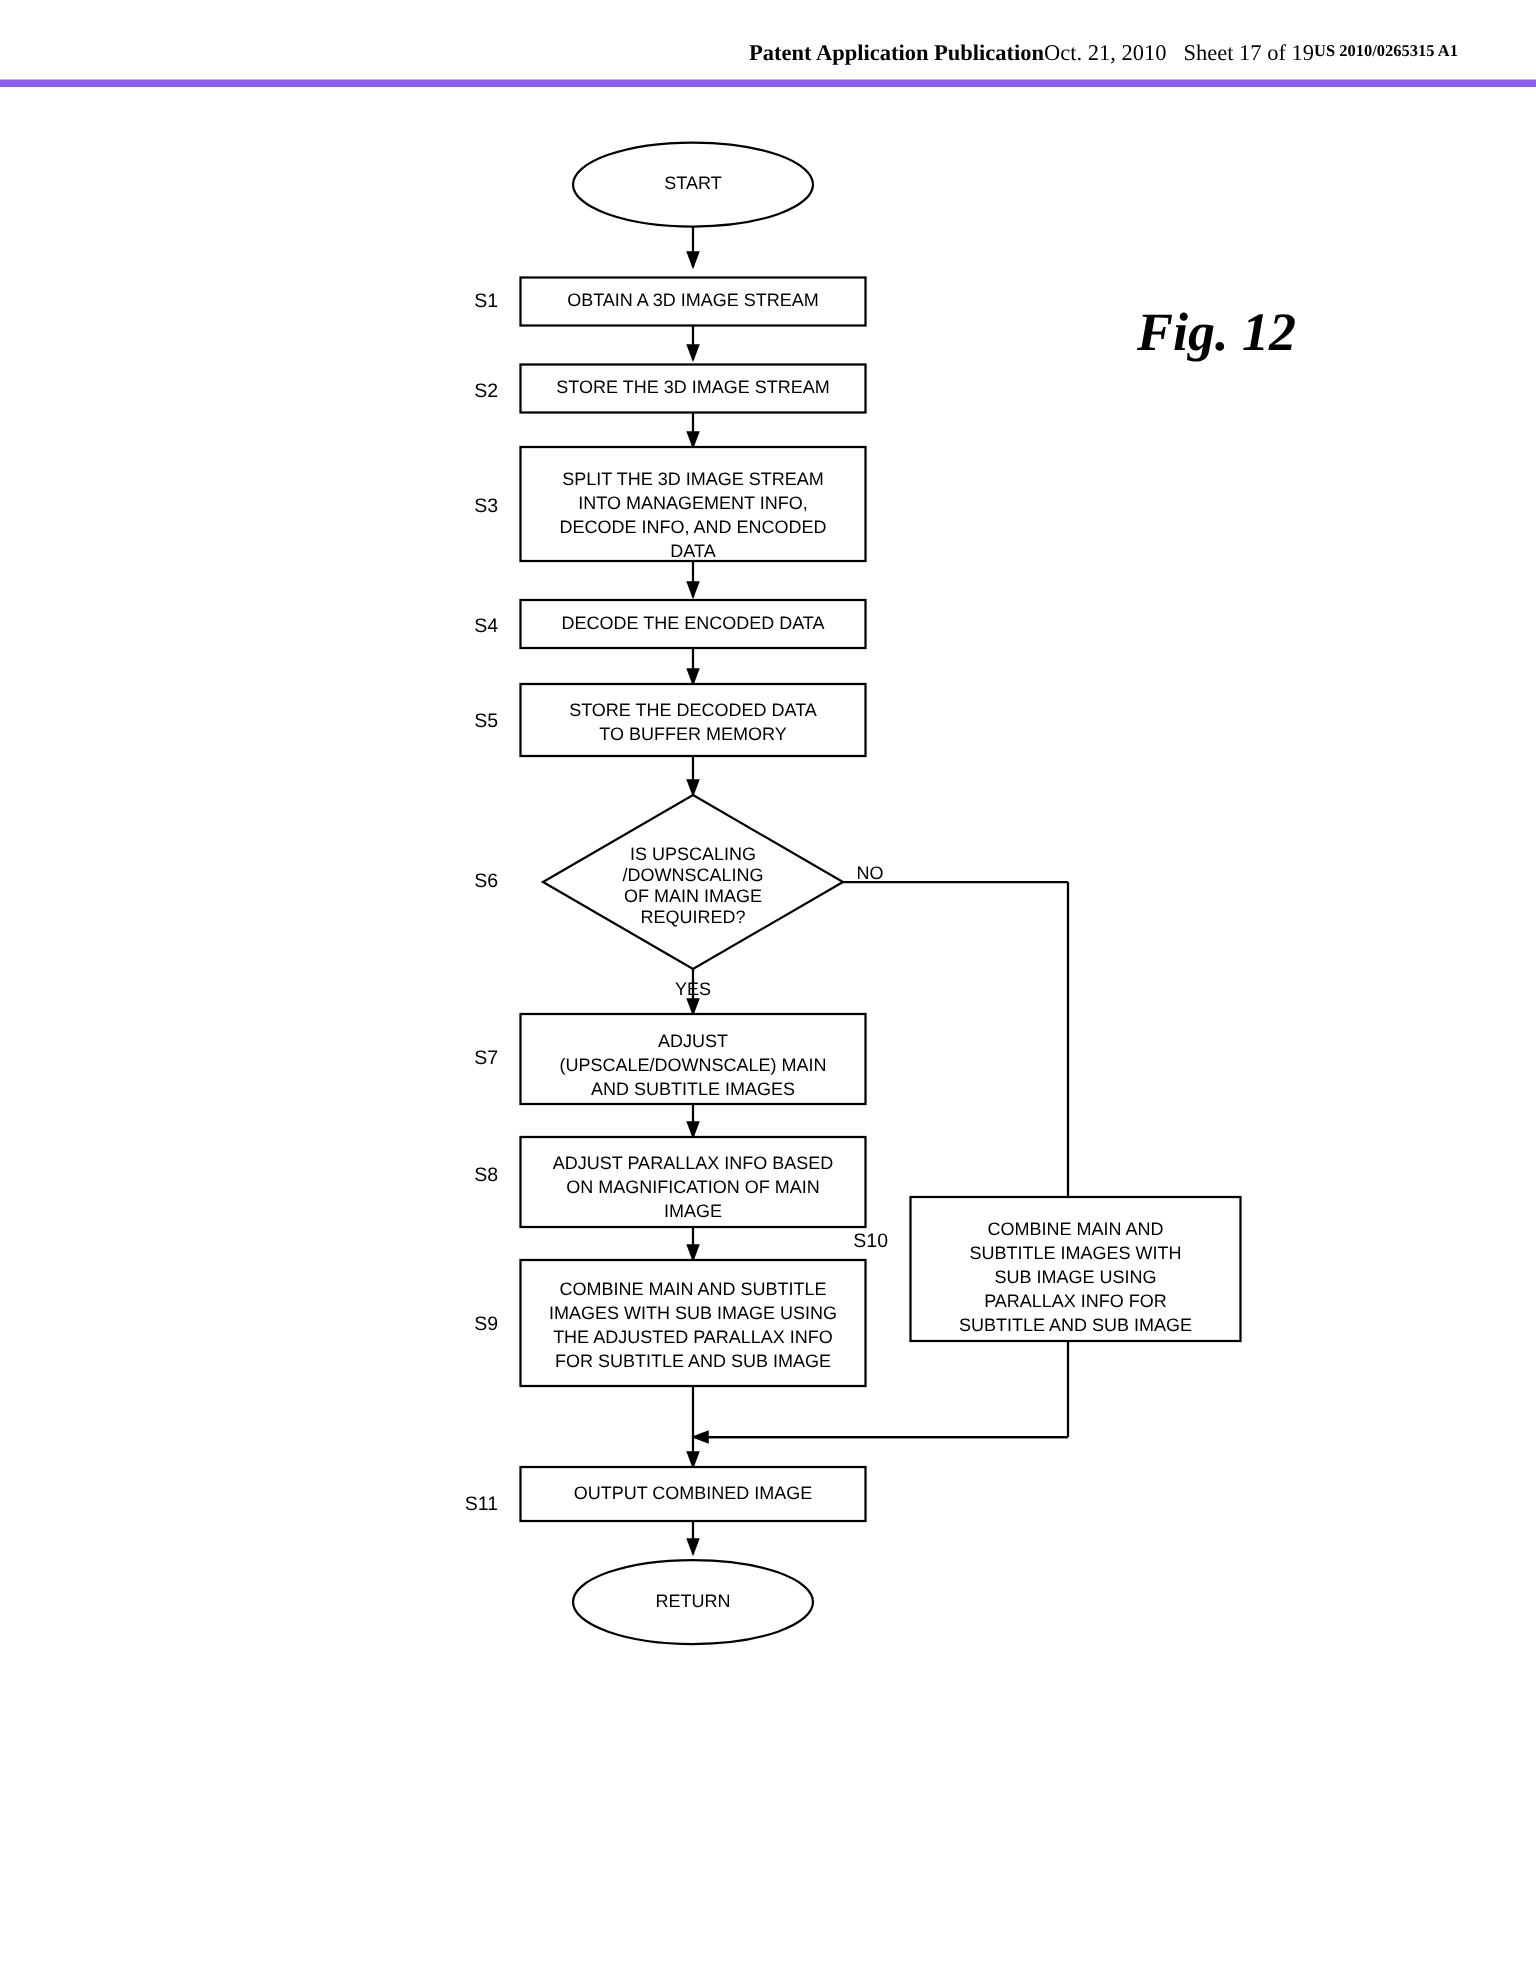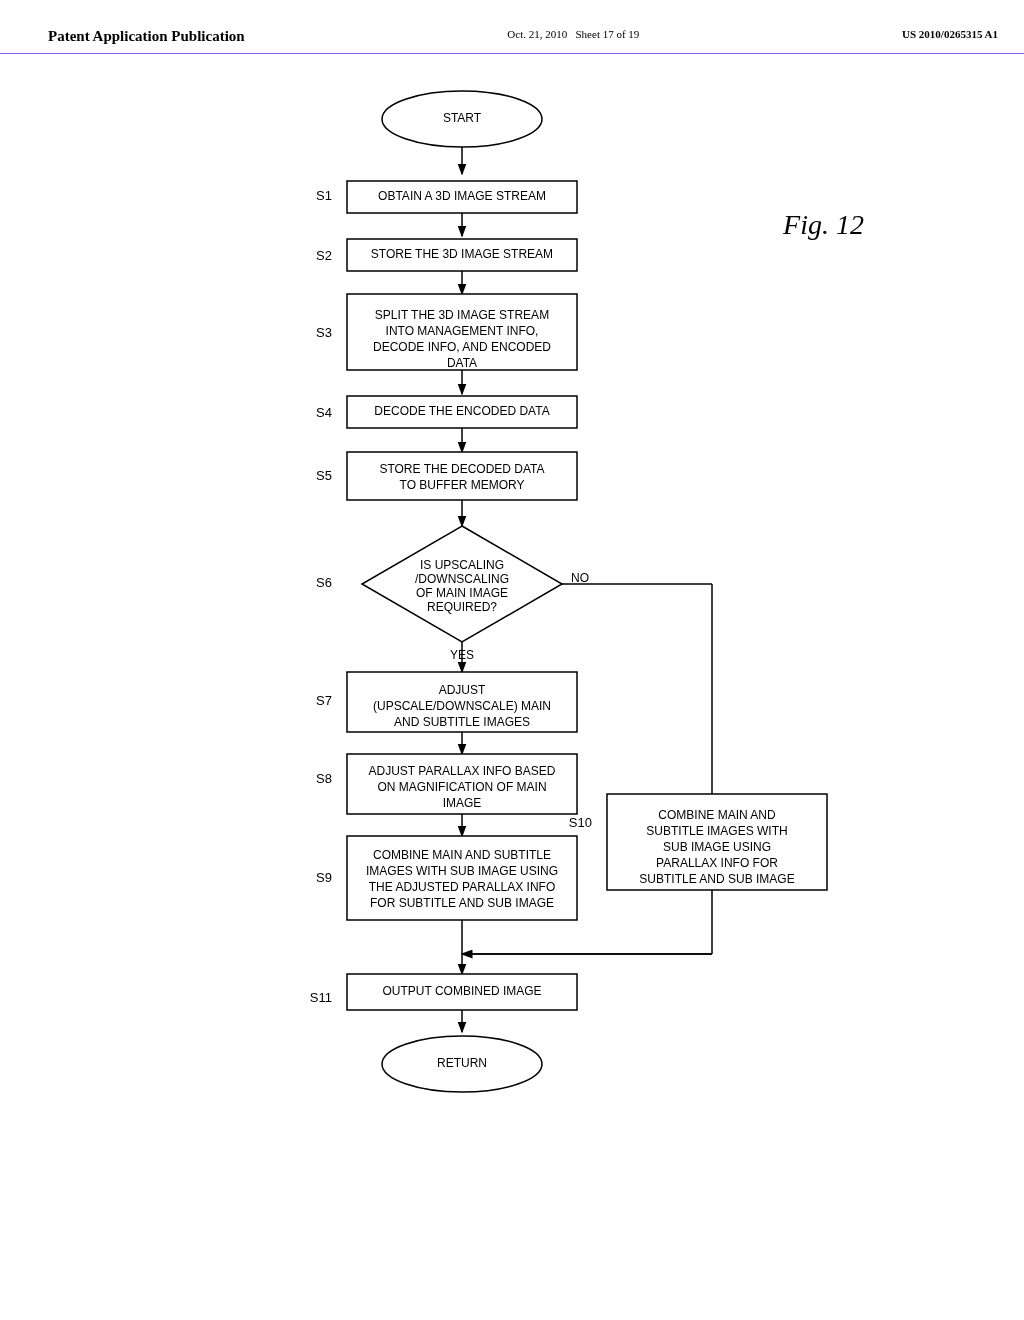--- a/index.html
+++ b/index.html
@@ -6,45 +6,45 @@
     body {
       background: #fff;
       font-family: 'Times New Roman', Times, serif;
       width: 1024px;
       min-height: 1320px;
       position: relative;
       overflow-x: hidden;
     }
     .header {
       display: flex;
-      justify-content: space-between;
+      justify-content: flex-end;
       align-items: flex-start;
-      padding: 28px 26px 0 48px;
-      border-bottom: 1px solid #8b5cf6;
+      padding: 28px 52px 0 48px;
+      border-bottom: 5px solid #8b5cf6;
       padding-bottom: 8px;
     }
     .header-left {
       font-size: 15px;
       font-weight: bold;
     }
     .header-center {
-      font-size: 11px;
+      font-size: 15px;
       text-align: center;
     }
     .header-right {
       font-size: 11px;
       font-weight: bold;
     }
     .fig-label {
       position: absolute;
-      top: 155px;
+      top: 142px;
       right: 160px;
-      font-size: 28px;
+      font-size: 36px;
       font-style: italic;
-      font-weight: normal;
+      font-weight: bold;
     }
     .diagram {
       position: relative;
       width: 100%;
       padding-top: 20px;
     }
     svg {
       display: block;
       margin: 0 auto;
     }

